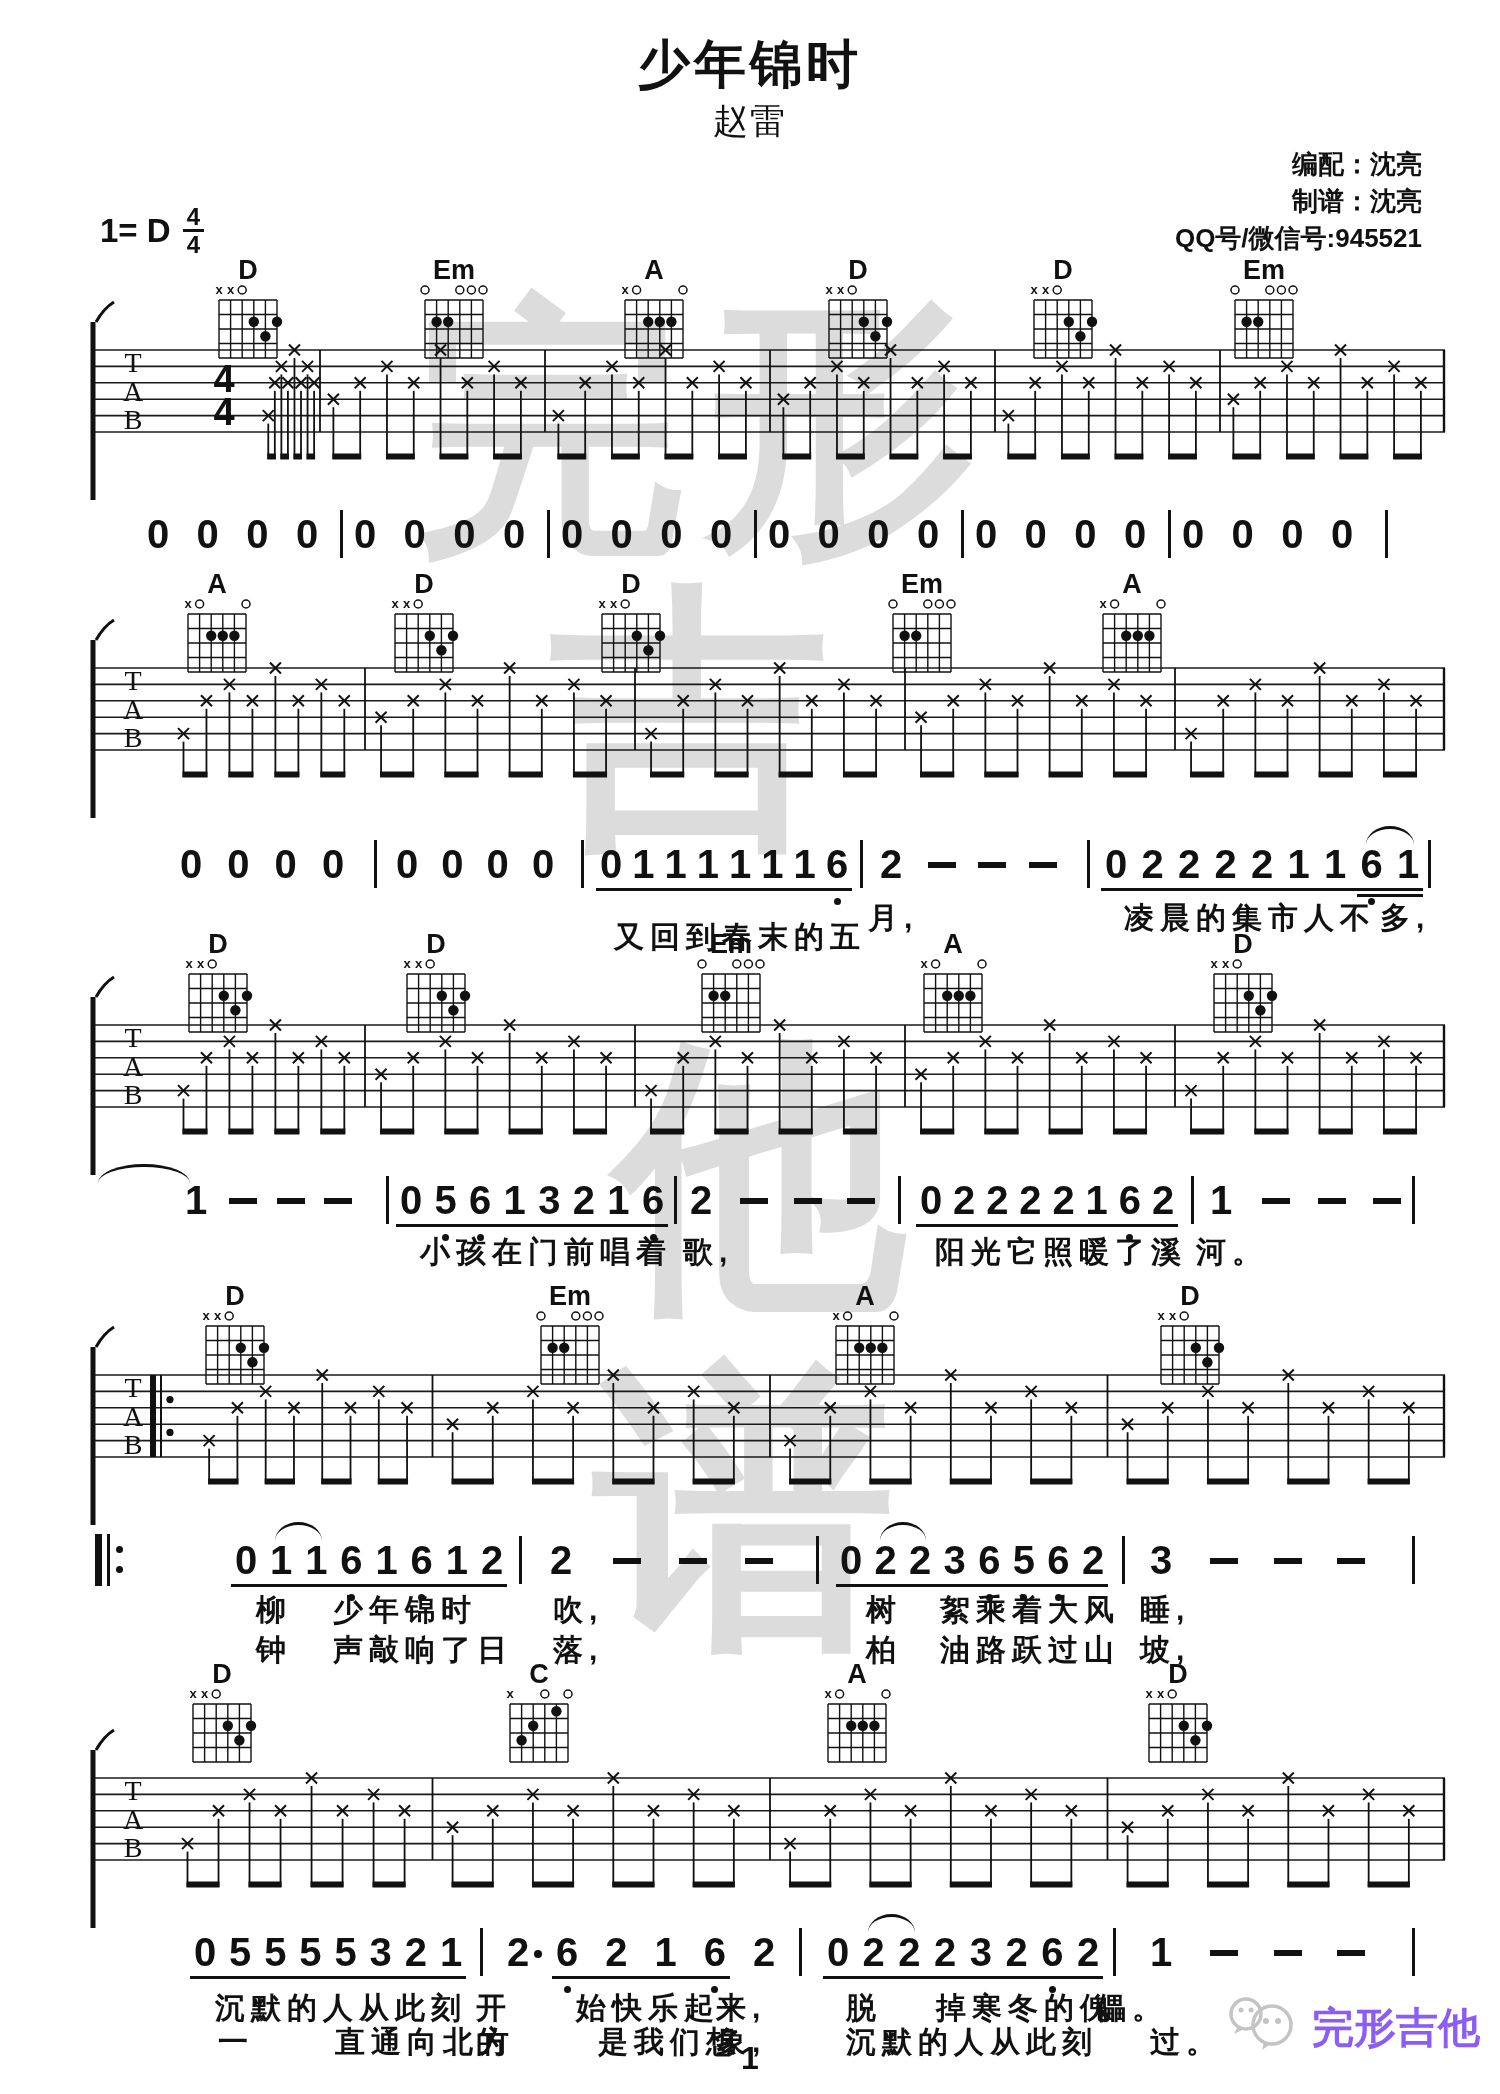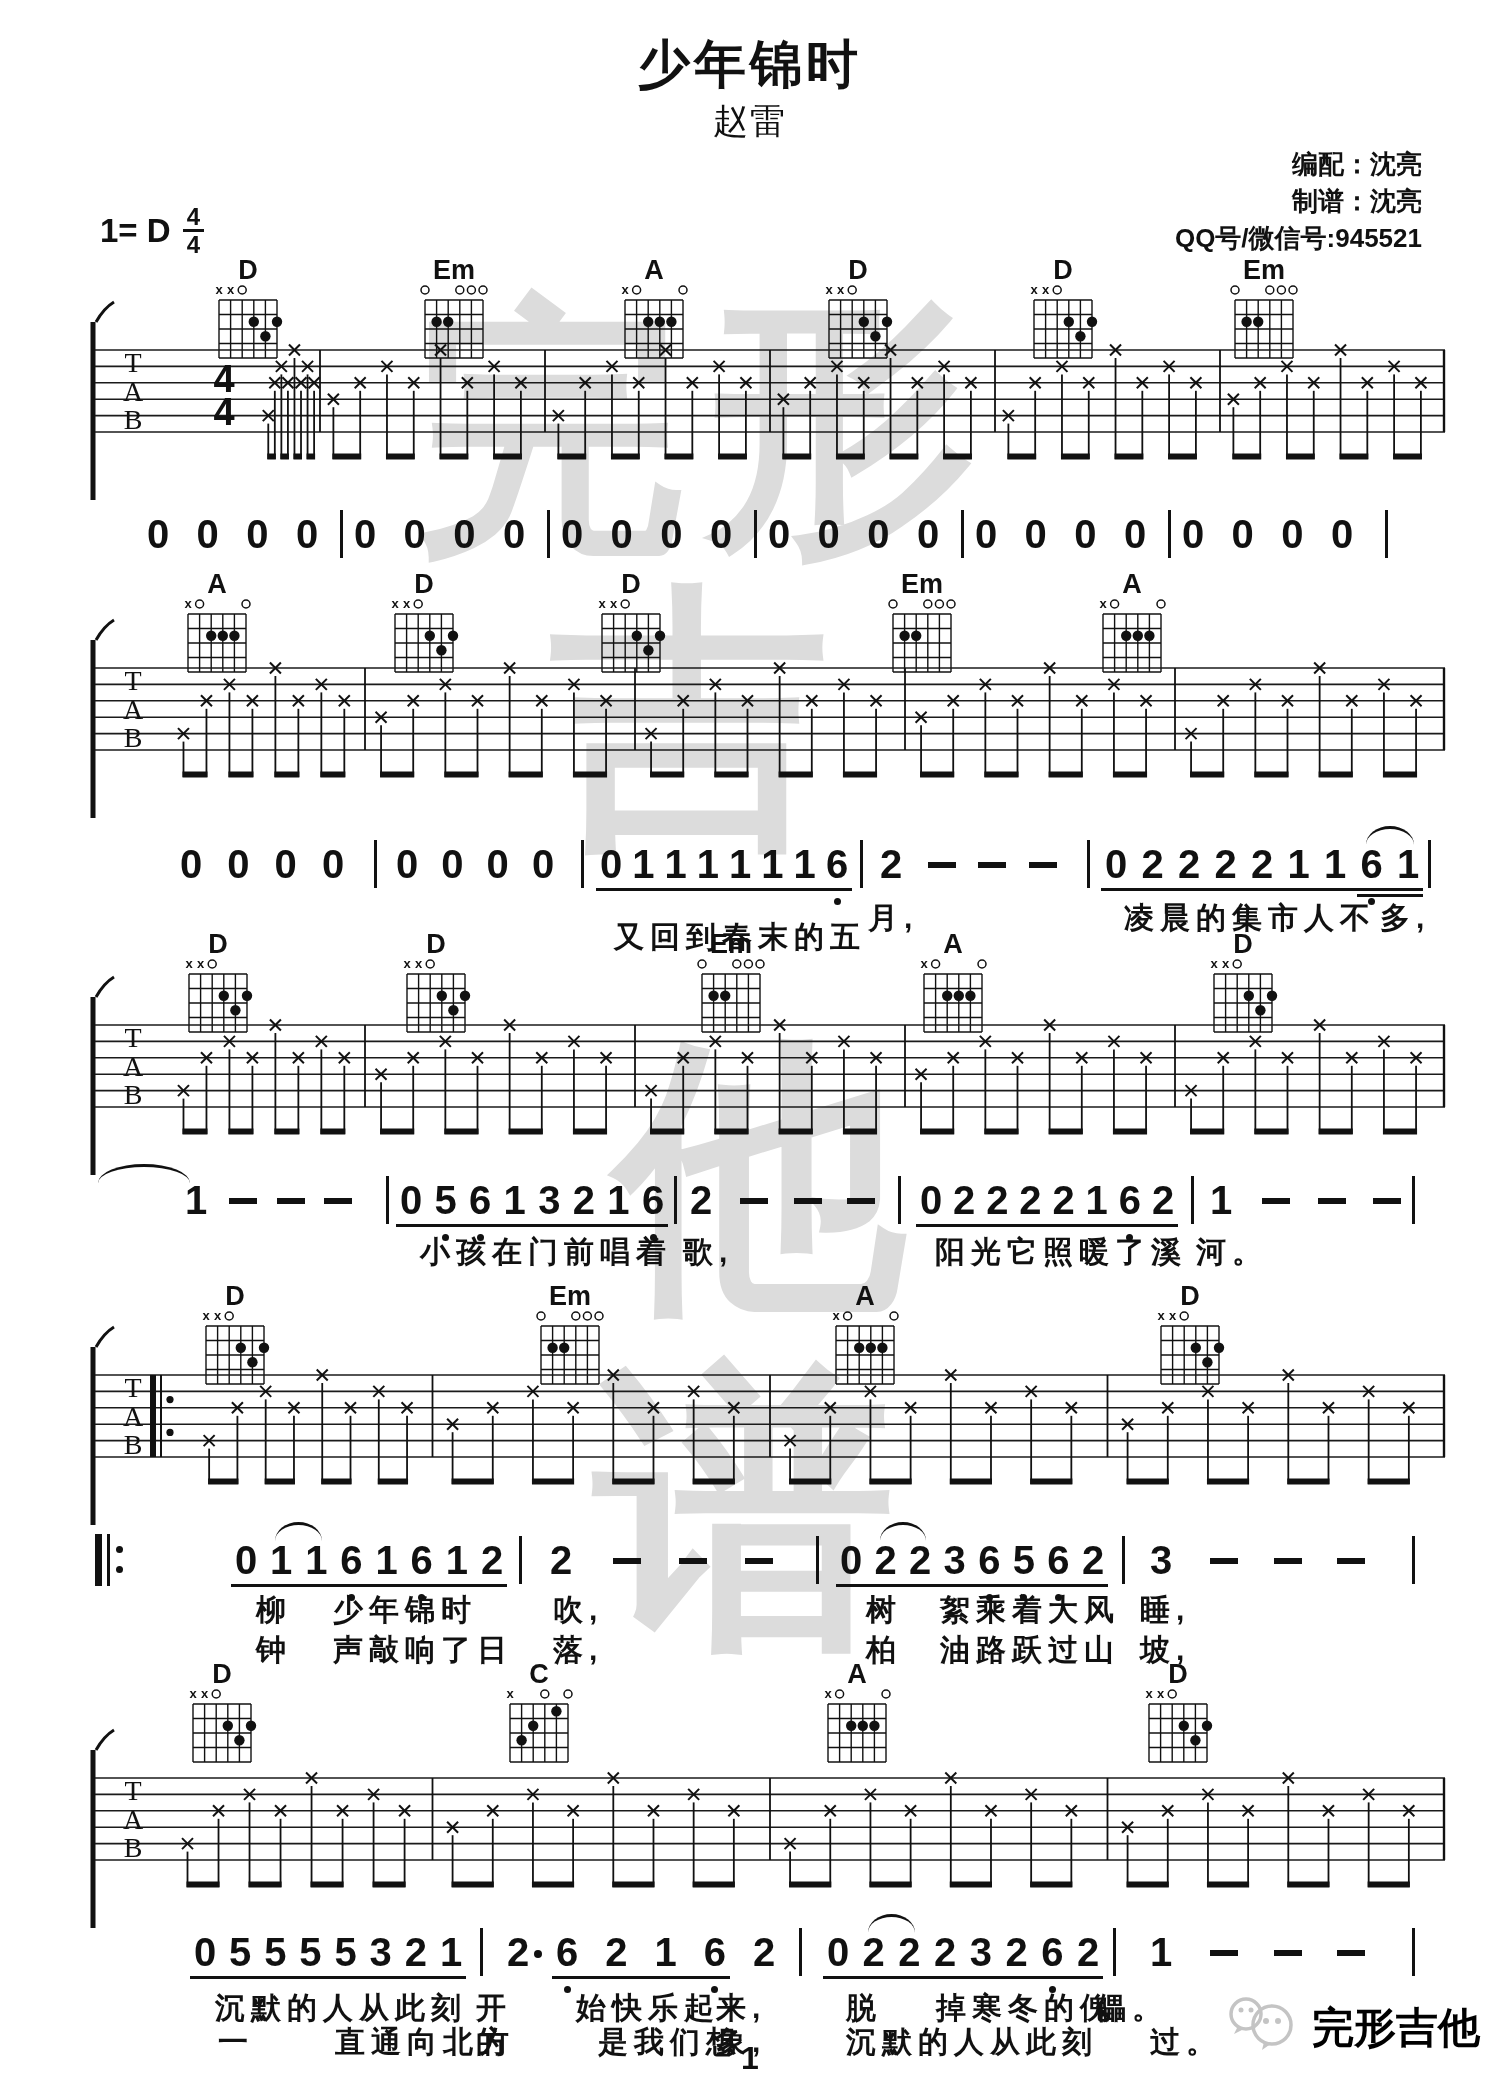--- a/index.html
+++ b/index.html
@@ -1600,21 +1600,21 @@
           <div class="lyric" style="left: 335px; top: 2022px;">直通向北方</div>
           <div class="lyric" style="left: 476px; top: 2022px;">的</div>
           <div class="lyric" style="left: 598px; top: 2022px;">是我们想</div>
           <div class="lyric" style="left: 716px; top: 2022px;">象,</div>
           <div class="lyric" style="left: 846px; top: 2022px;">沉默的人从此刻</div>
           <div class="lyric" style="left: 1150px; top: 2022px;">过。</div>
         </div>
       </div>
 
     <div class="pageno">1</div>
-    <div class="logo" id="logo" style="color: #000000;">
+    <div class="logo" id="logo" style="color: #8b5cf6;">
       <span id="logo-icon"><svg width="78" height="62" style="position:static;">
             <circle cx="22" cy="22" r="15" fill="none" stroke="#c4c4c4" stroke-width="3.5"></circle>
             <circle cx="48" cy="33" r="19" fill="none" stroke="#c4c4c4" stroke-width="3.5"></circle>
             <circle cx="17" cy="18" r="2.5" fill="#c4c4c4"></circle>
             <circle cx="27" cy="18" r="2.5" fill="#c4c4c4"></circle>
             <circle cx="42" cy="29" r="3" fill="#c4c4c4"></circle>
             <circle cx="54" cy="29" r="3" fill="#c4c4c4"></circle>
             <path d="M14 34 L10 42 L20 37 Z" fill="#c4c4c4"></path>
             <path d="M40 50 L38 58 L48 51 Z" fill="#c4c4c4"></path>
           </svg></span>

